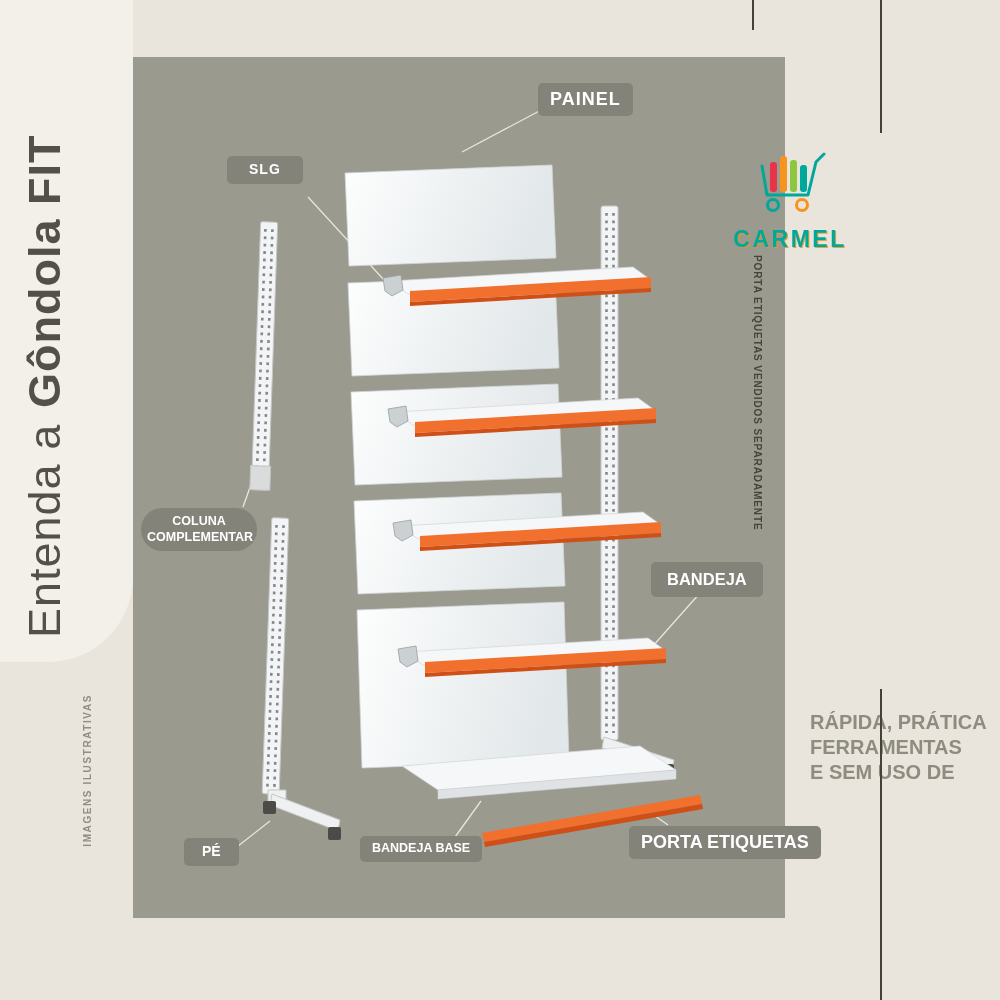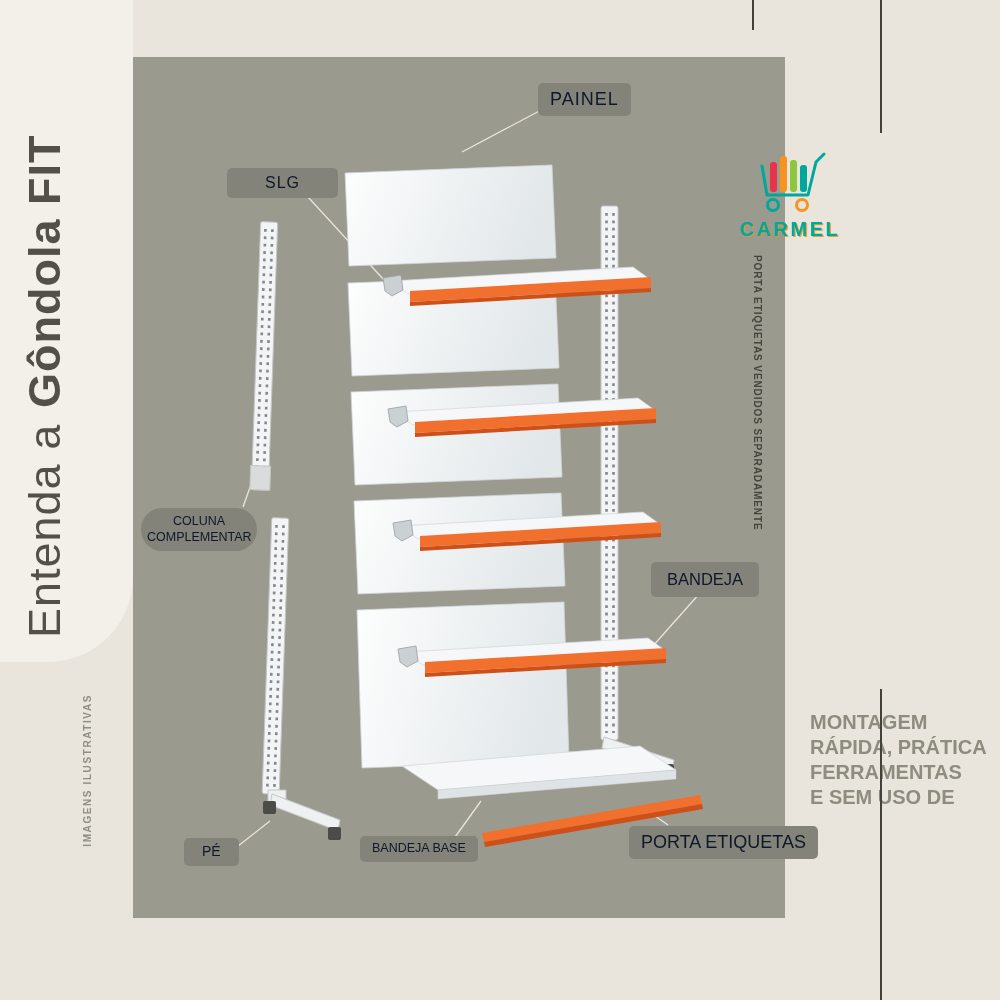--- a/index.html
+++ b/index.html
@@ -20,34 +20,34 @@
     font-size:10px; letter-spacing:1.6px; color:#8f8e83; font-weight:700; white-space:nowrap; }
 
   .gray-panel { position:absolute; left:133px; top:57px; width:652px; height:861px; background:#9b9a8e; }
 
   .side-note { position:absolute; left:752px; top:255px;
     writing-mode:vertical-rl; font-size:10px; letter-spacing:0.9px;
     color:#45443d; font-weight:600; white-space:nowrap; }
 
   .diagram { position:absolute; left:0; top:0; }
 
-  .badge { position:absolute; background:#83837a; color:#0f172a; font-weight:400;
+  .badge { position:absolute; background:#83837a; color:#ffffff; font-weight:700;
     border-radius:5px; text-align:center; padding:5px 12px; line-height:1.25; }
   #b-painel { left:538px; top:83px;  font-size:18px; letter-spacing:1px; }
-  #b-slg    { left:227px; top:168px; font-size:16px; letter-spacing:1px; padding:5px 38px; }
+  #b-slg    { left:227px; top:156px; font-size:14px; letter-spacing:1px; padding:5px 22px; }
   #b-coluna { left:141px; top:508px; width:116px; font-size:12.5px; padding:6px 6px;border-radius:21px; }
   #b-bandeja{ left:651px; top:562px; font-size:16.5px; padding:7px 16px; }
   #b-pe     { left:176px; top:838px; font-size:14px; padding:5px 18px;margin-left:8px; }
   #b-base   { left:344px; top:836px; font-size:12.5px;margin-left:16px; }
   #b-porta  { left:629px; top:826px; font-size:18px; }
 
   .logo { position:absolute; left:728px; top:150px; width:124px; text-align:center; }
   .logo svg { display:block; margin:0 auto; }
-  .brand { color:#00a79b; font-weight:800; font-size:20px; letter-spacing:2.5px;
-    text-shadow:1.2px 1.2px 0 rgba(240,148,29,0.85); margin-top:4px; }
+  .brand { color:#00a79b; font-weight:800; font-size:23px; letter-spacing:2.5px;
+    text-shadow:1.2px 1.2px 0 rgba(240,148,29,0.85); margin-top:12px; }
 
   .tagline { position:absolute; left:810px; top:710px; color:#8d8c7e;
     font-weight:700; font-size:20px; line-height:1.25; }
 
   .vline { position:absolute; width:2px; background:#42413a; }
   #dl1 { left:752px; top:0; height:30px; }
   #dl2 { left:880px; top:0; height:133px; }
   #dl3 { left:880px; top:689px; height:311px; }
 </style>
 </head>
@@ -175,21 +175,20 @@
       <rect x="50" y="10" width="7" height="32" rx="3" fill="#8dc63f"></rect>
       <rect x="60" y="15" width="7" height="27" rx="3" fill="#00a79b"></rect>
       <path d="M22,16 L27,45 L68,45 L76,12 L84,4" fill="none" stroke="#00a79b" stroke-width="3" stroke-linejoin="round" stroke-linecap="round"></path>
       <circle cx="33" cy="55" r="5.5" fill="none" stroke="#00a79b" stroke-width="3"></circle>
       <circle cx="62" cy="55" r="5.5" fill="none" stroke="#f7941d" stroke-width="3"></circle>
     </svg>
     <div class="brand">CARMEL</div>
   </div>
 
   <div class="tagline">
-    <div>MONTAGEM</div>
     <div>RÁPIDA, PRÁTICA</div>
     <div>FERRAMENTAS</div>
     <div>E SEM USO DE</div>
   </div>
 
   <div class="vline" id="dl1"></div>
   <div class="vline" id="dl2"></div>
   <div class="vline" id="dl3"></div>
 
 </div>

